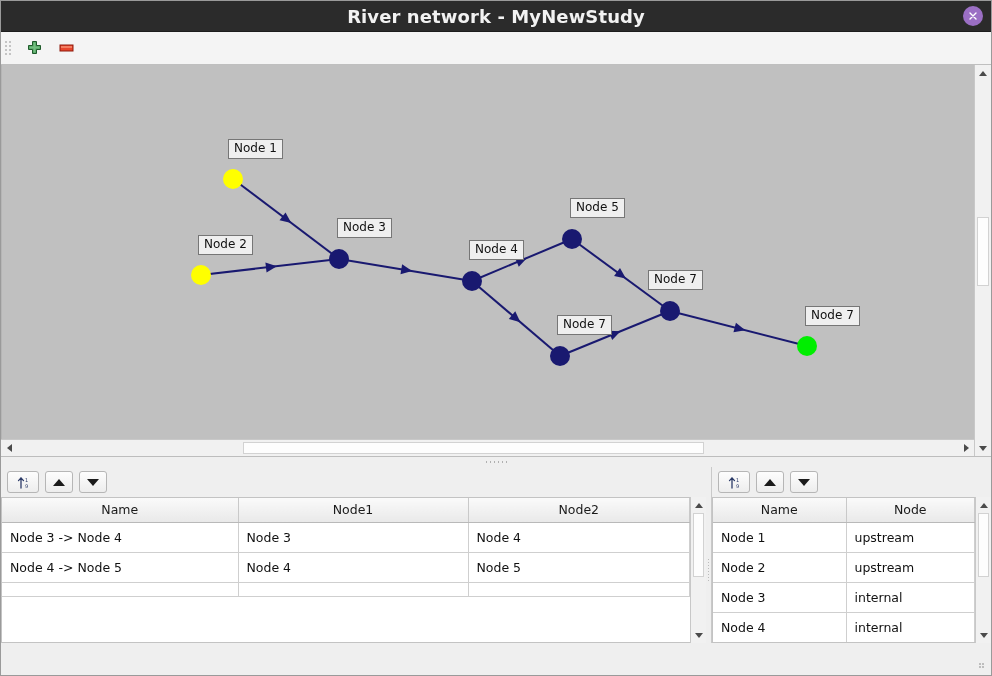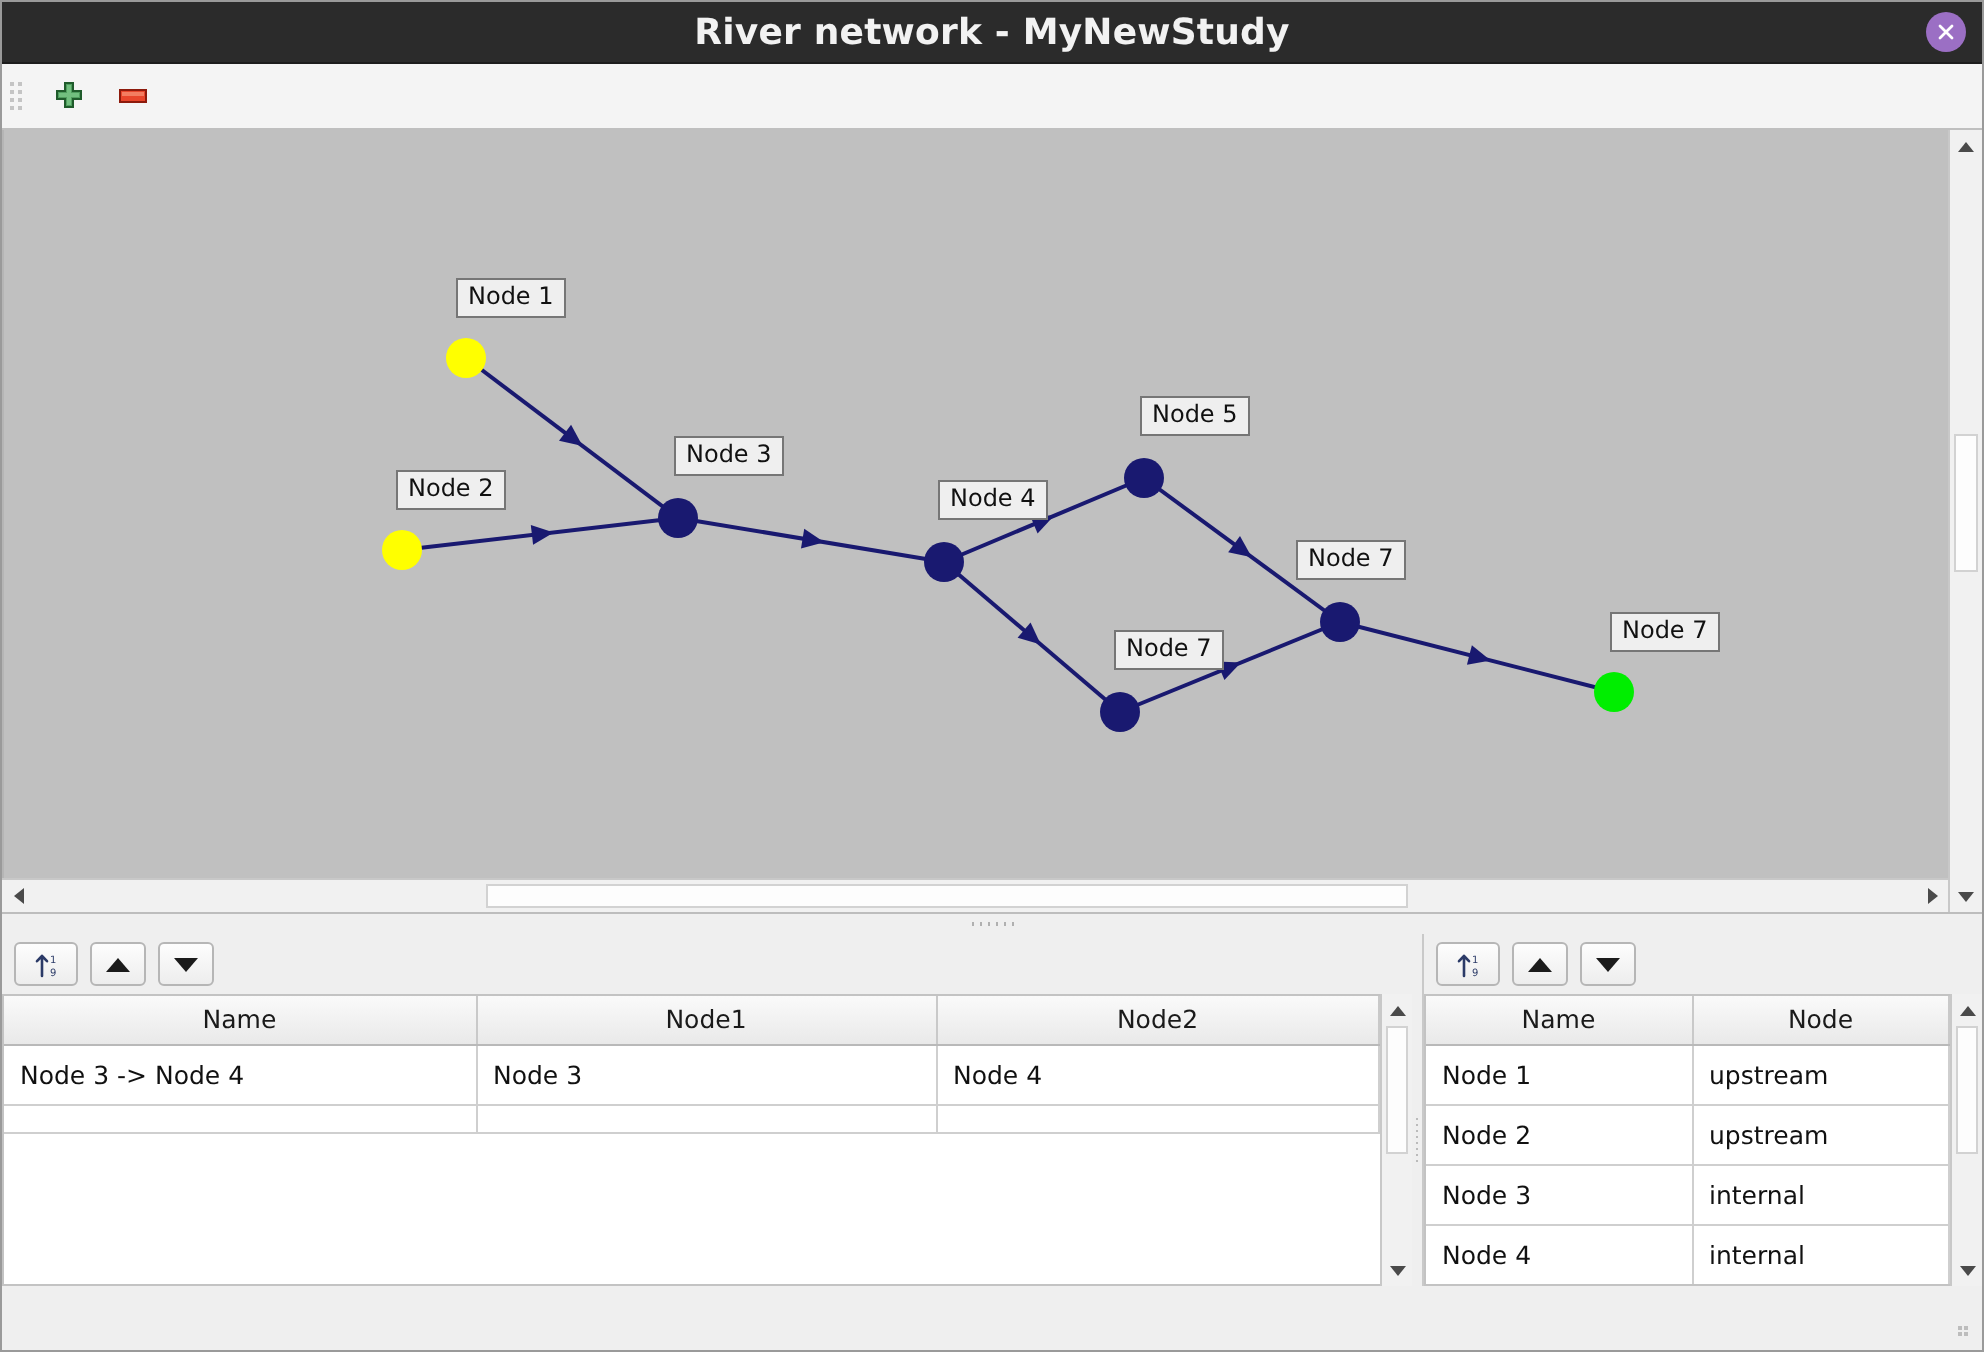--- a/index.html
+++ b/index.html
@@ -381,20 +381,25 @@
                 <th style="width:230px">Node1</th>
                 <th>Node2</th>
               </tr>
             </thead>
             <tbody id="reaches-body">
                 <tr>
                   <td>Node 3 -&gt; Node 4</td>
                   <td>Node 3</td>
                   <td>Node 4</td>
                 </tr>
+                <tr>
+                  <td>Node 4 -&gt; Node 5</td>
+                  <td>Node 4</td>
+                  <td>Node 5</td>
+                </tr>
                 <tr class="spacer">
                   <td></td>
                   <td></td>
                   <td></td>
                 </tr>
               </tbody>
           </table>
         </div>
         <div class="vsb" style="flex:0 0 16px; border-left:1px solid #c8c8c8;">
           <div class="sb-arrow">

